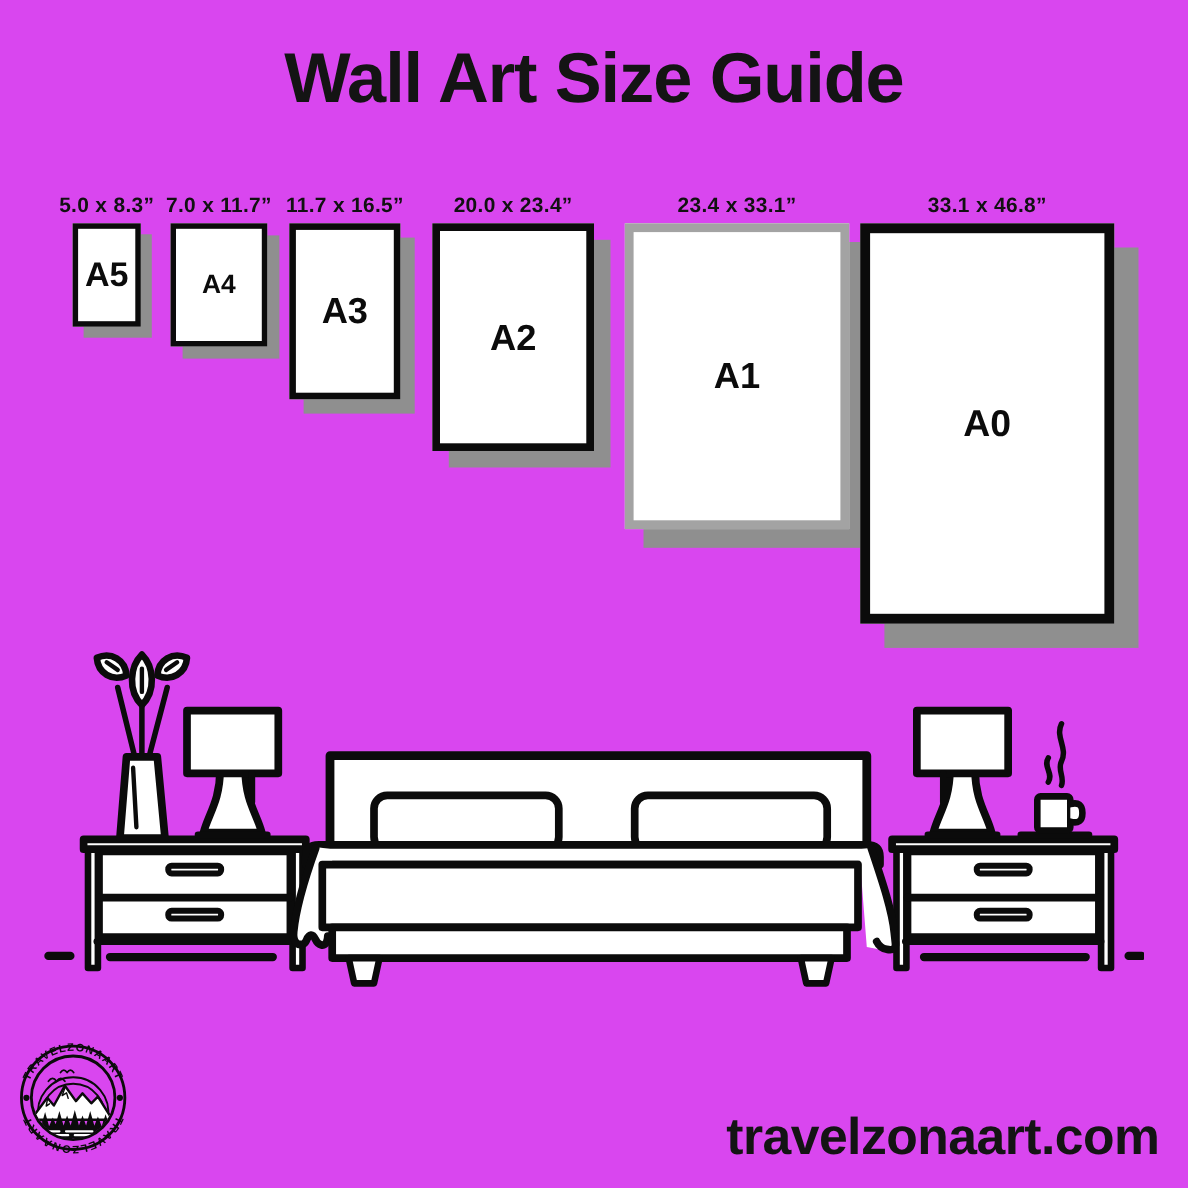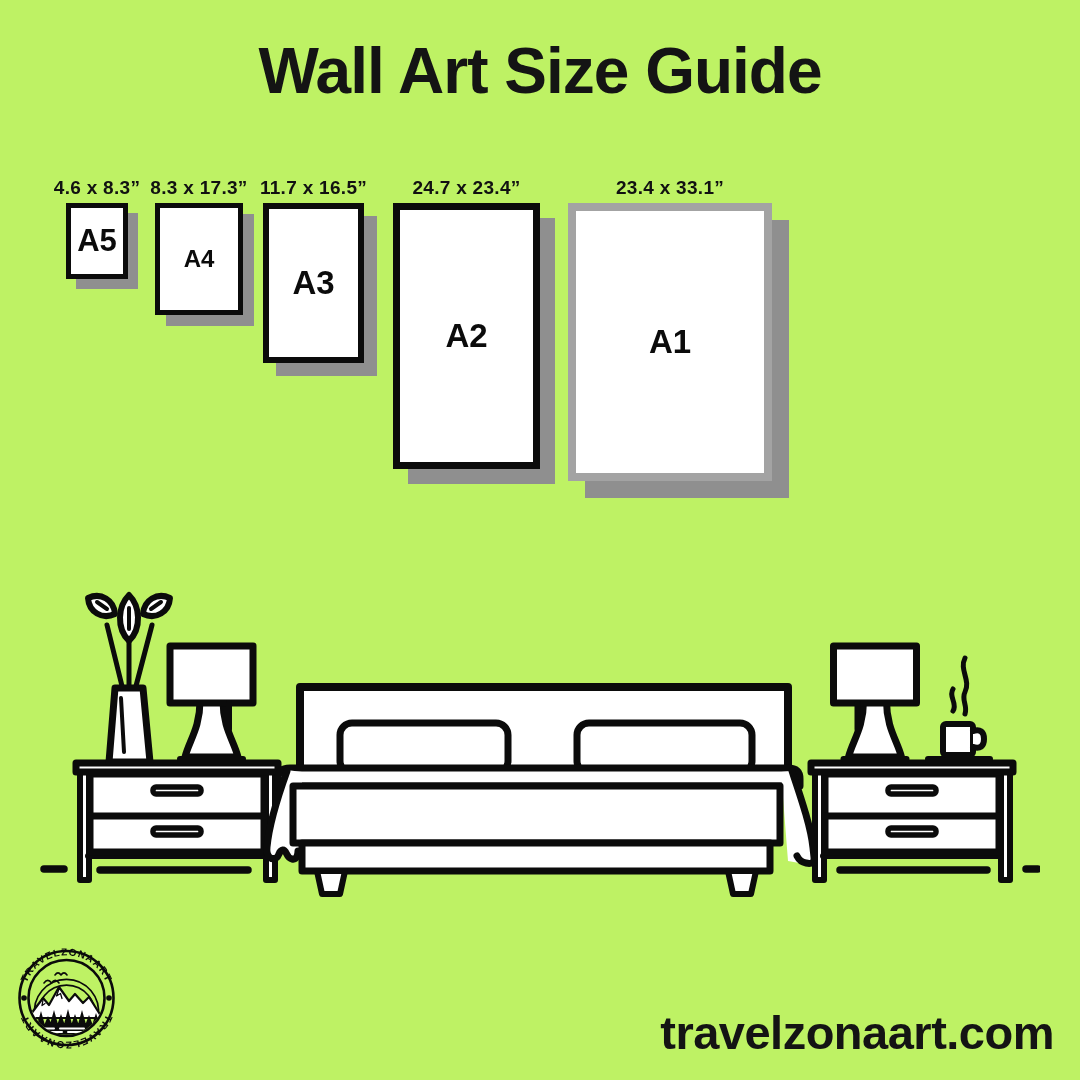--- a/index.html
+++ b/index.html
@@ -1,70 +1,76 @@
 <!DOCTYPE html>
 <html><head>
 <meta charset="utf-8">
 <style>
   html,body{margin:0;padding:0;background:#fff;}
-  .canvas{position:relative;width:1080px;height:1080px;background:#bef264;overflow:hidden;
+  .canvas{position:relative;width:1080px;height:1080px;background:#d946ef;overflow:hidden;
           font-family:"Liberation Sans",sans-serif;color:#0b0b0b;}
   .title{position:absolute;top:34px;left:0;width:100%;text-align:center;margin:0;
          font-size:64px;font-weight:bold;letter-spacing:-1px;color:#141414;}
   .frame{position:absolute;top:177px;}
   .dims{position:absolute;left:50%;top:0;transform:translateX(-50%);
         font-size:19px;font-weight:bold;white-space:nowrap;color:#111;letter-spacing:.3px;}
   .paper{position:relative;margin:26px auto 0;background:#fff;box-sizing:border-box;
          display:flex;align-items:center;justify-content:center;font-weight:bold;color:#0b0b0b;}
-  .f-a5{left:66px;width:62px}   .f-a5 .paper{height:76px;border:5px solid #0b0b0b;box-shadow:10px 10px 0 #8f8f8f;font-size:31px}
+  .f-a5{left:66px;width:62px}   .f-a5 .paper{height:94px;border:5px solid #0b0b0b;box-shadow:10px 10px 0 #8f8f8f;font-size:31px}
   .f-a4{left:155px;width:88px}  .f-a4 .paper{height:112px;border:5px solid #0b0b0b;box-shadow:11px 11px 0 #8f8f8f;font-size:24px}
   .f-a3{left:263px;width:101px} .f-a3 .paper{height:160px;border:6px solid #0b0b0b;box-shadow:13px 13px 0 #8f8f8f;font-size:33px}
-  .f-a2{left:393px;width:147px} .f-a2 .paper{height:266px;border:7px solid #0b0b0b;box-shadow:15px 15px 0 #8f8f8f;font-size:33px}
+  .f-a2{left:393px;width:147px} .f-a2 .paper{height:207px;border:7px solid #0b0b0b;box-shadow:15px 15px 0 #8f8f8f;font-size:33px}
   .f-a1{left:568px;width:204px} .f-a1 .paper{height:278px;border:8px solid #a3a3a3;box-shadow:17px 17px 0 #8f8f8f;font-size:33px}
   .f-a0{left:782px;width:231px} .f-a0 .paper{height:364px;border:9px solid #0b0b0b;box-shadow:22px 22px 0 #8f8f8f;font-size:34px}
   .scene{position:absolute;left:40px;top:590px;}
   .logo{position:absolute;left:2px;top:932px;}
   .website{position:absolute;top:1005px;right:26px;font-size:47px;font-weight:bold;
            letter-spacing:-0.5px;color:#141414;}
 </style>
 </head>
 <body>
 
 <div class="canvas">
 
   <h1 class="title">Wall Art Size Guide</h1>
 
   <div class="frame f-a5">
-    <div class="dims">4.6 x 8.3”</div>
+    <div class="dims">5.0 x 8.3”</div>
     <div class="paper">
       <span>A5</span>
     </div>
   </div>
   <div class="frame f-a4">
-    <div class="dims">8.3 x 17.3”</div>
+    <div class="dims">7.0 x 11.7”</div>
     <div class="paper">
       <span>A4</span>
     </div>
   </div>
   <div class="frame f-a3">
     <div class="dims">11.7 x 16.5”</div>
     <div class="paper">
       <span>A3</span>
     </div>
   </div>
   <div class="frame f-a2">
-    <div class="dims">24.7 x 23.4”</div>
+    <div class="dims">20.0 x 23.4”</div>
     <div class="paper">
       <span>A2</span>
     </div>
   </div>
   <div class="frame f-a1">
     <div class="dims">23.4 x 33.1”</div>
     <div class="paper">
       <span>A1</span>
+    </div>
+  </div>
+  <div class="frame f-a0">
+    <div class="dims">33.1 x 46.8”</div>
+    <div class="paper">
+      <span>A0</span>
     </div>
   </div>
 
   <svg class="scene" width="1000" height="310" viewBox="0 0 1000 310" fill="none" stroke="#0b0b0b" stroke-linecap="round" stroke-linejoin="round">
 
     <g stroke-width="7.5">
       <path d="M4,279 H24 M60,280 H208 M800,280 H947 M986,279 H998"></path>
     </g>
 
     <g>

